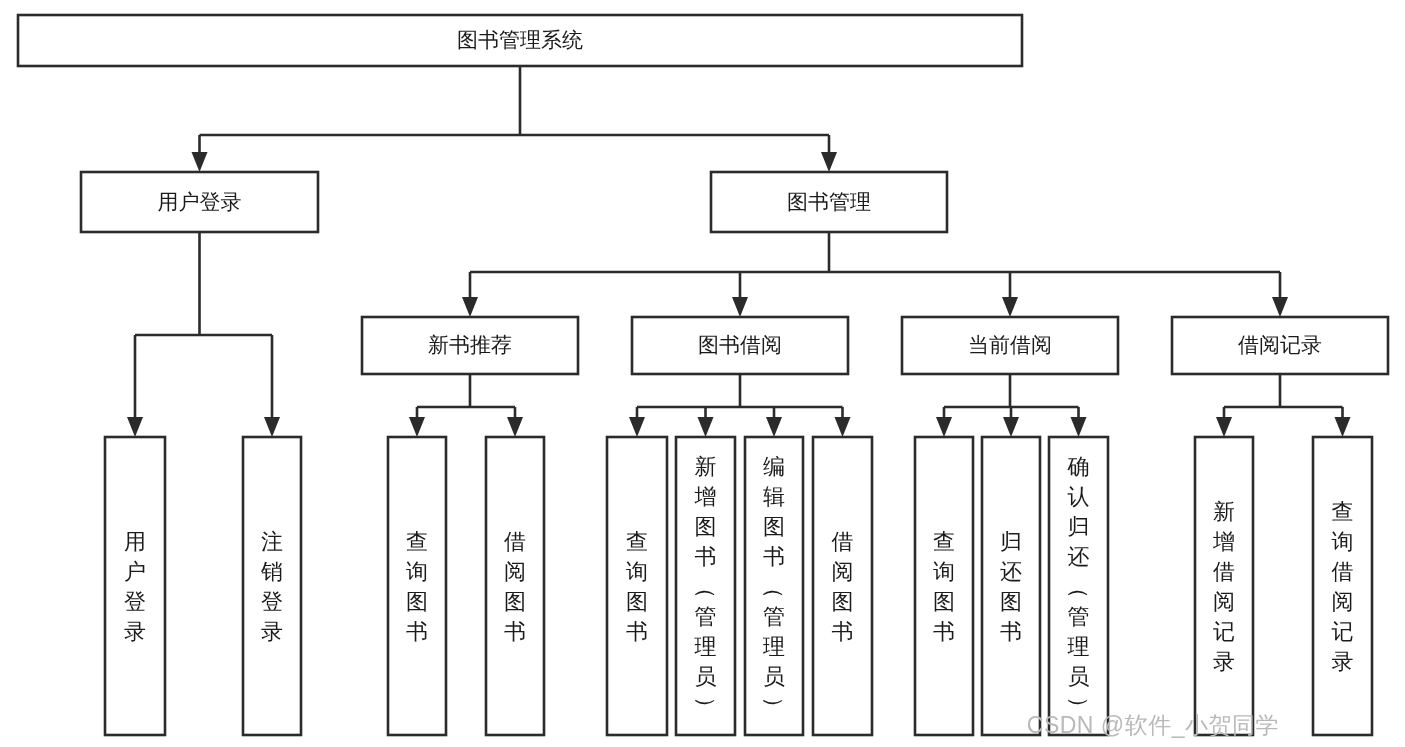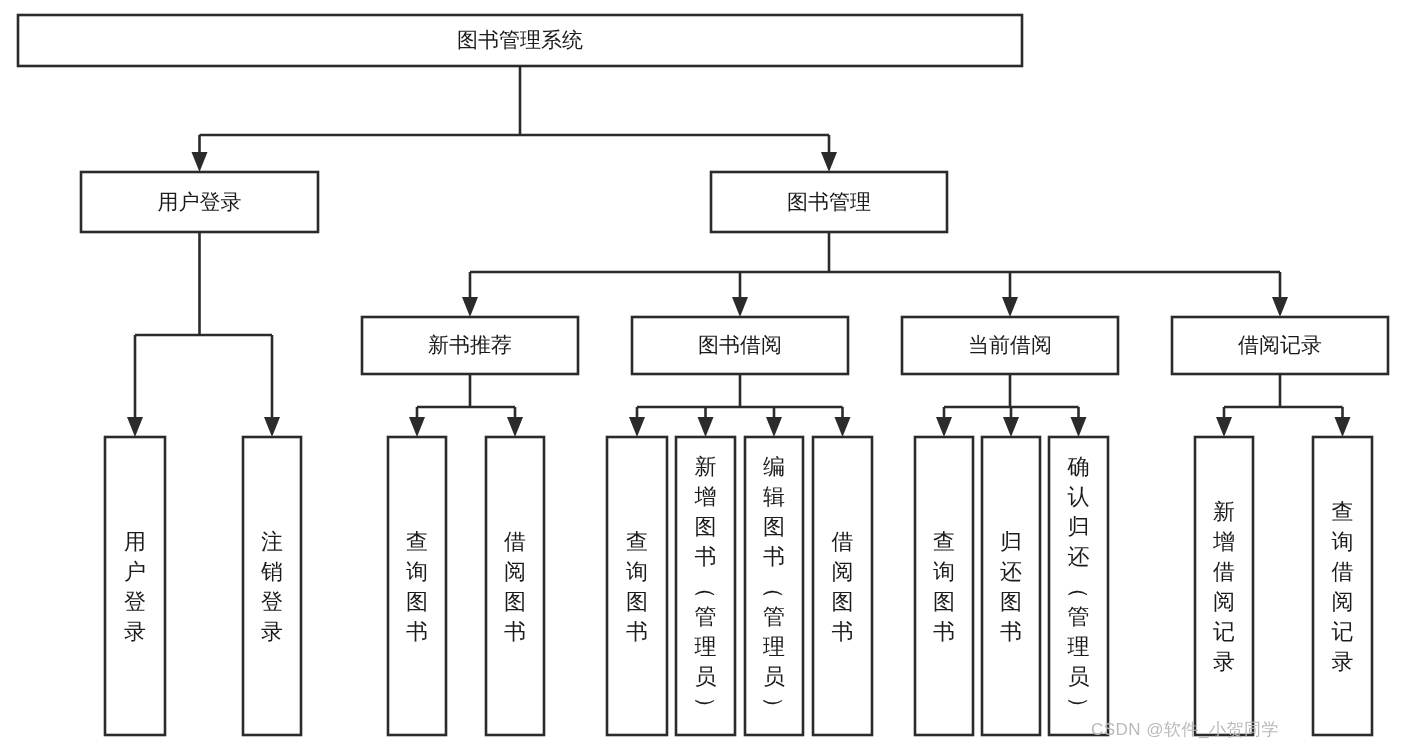--- a/index.html
+++ b/index.html
@@ -52,21 +52,21 @@
     fill: #1b1b1b;
     font-family: "Liberation Sans", "DejaVu Sans", sans-serif;
     font-size: 22px;
     text-anchor: middle;
   }
   .watermark {
     position: absolute;
     right: 8px;
     bottom: 6px;
     font-family: "Liberation Sans", "DejaVu Sans", sans-serif;
-    font-size: 17px;
+    font-size: 23px;
     color: #b9b9b9;
     letter-spacing: 0.5px;
     white-space: nowrap;
     user-select: none;
   }
 </style>
 </head>
 <body>
 
 <div id="diagram-root">

